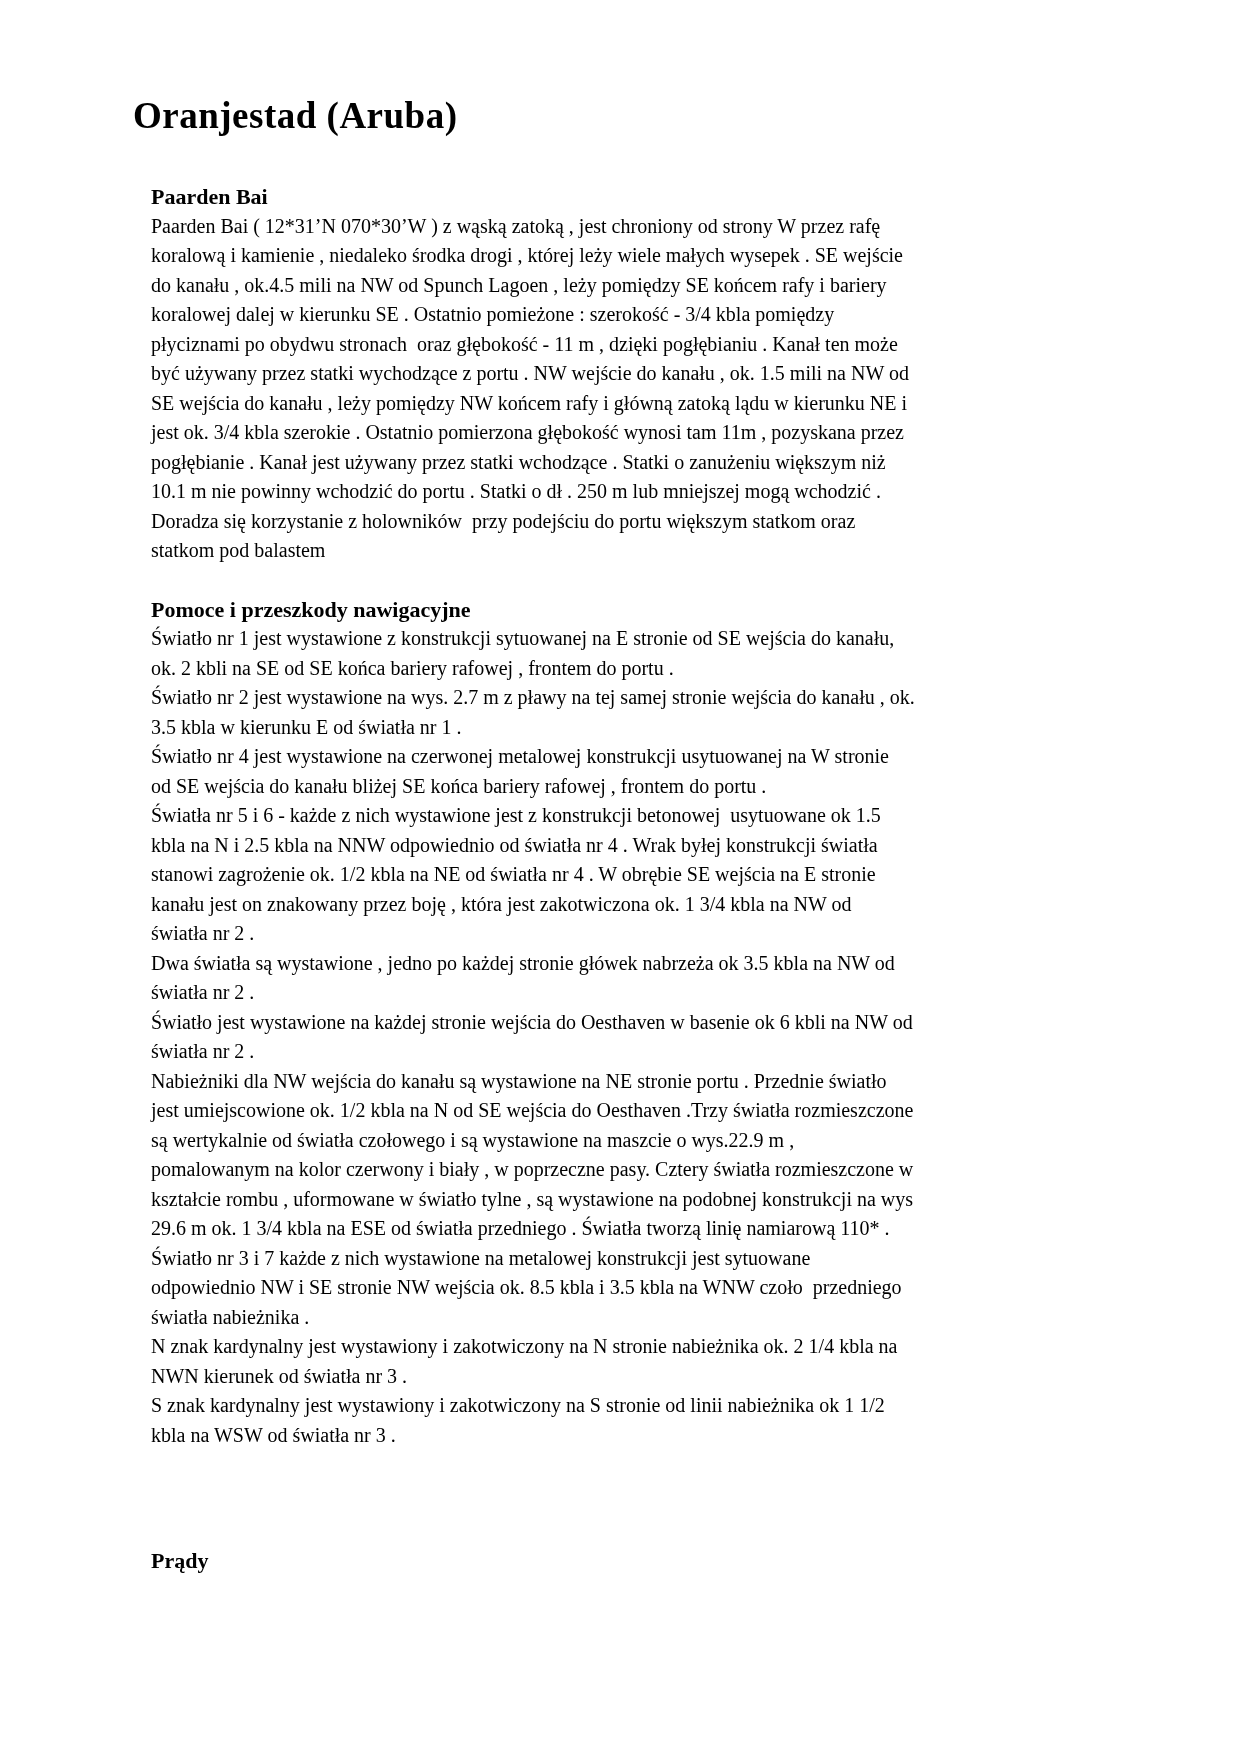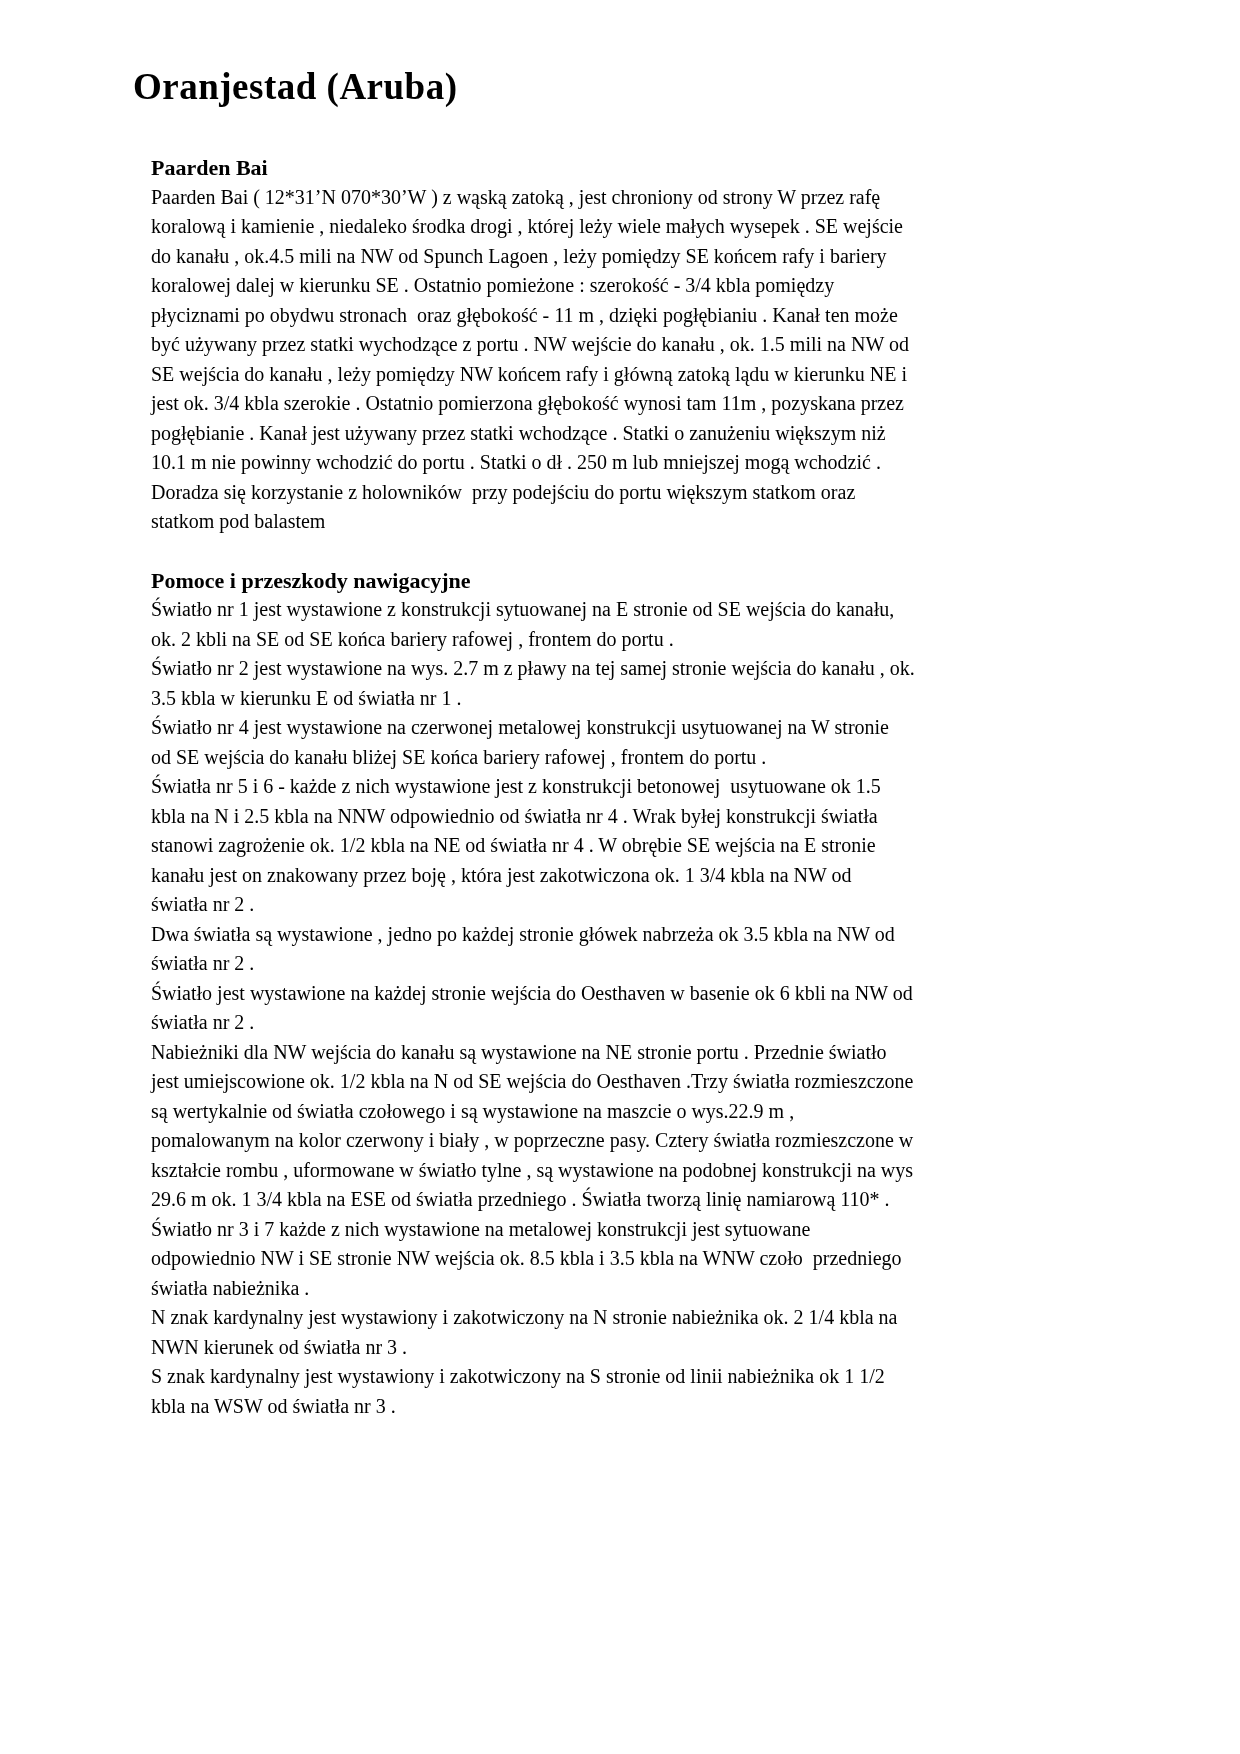--- a/index.html
+++ b/index.html
@@ -9,21 +9,21 @@
   }
   .page {
     position: relative;
     width: 1240px;
     height: 1754px;
     background: #ffffff;
     color: #000000;
     font-family: "Liberation Serif", "DejaVu Serif", serif;
     overflow: hidden;
     box-sizing: border-box;
-    padding: 67px 120px 0 133px;
+    padding: 96px 120px 0 133px;
   }
   .doc-title {
     font-size: 37px;
     font-weight: bold;
     line-height: 40px;
     margin: 0 0 46px 0;
     letter-spacing: 0.5px;
   }
   .section { margin: 18px; }
   .section + .section { margin-top: 29px; }
@@ -86,14 +86,17 @@
         <div class="text-line">kształcie rombu , uformowane w światło tylne , są wystawione na podobnej konstrukcji na wys</div>
         <div class="text-line">29.6 m ok. 1 3/4 kbla na ESE od światła przedniego . Światła tworzą linię namiarową 110* .</div>
         <div class="text-line">Światło nr 3 i 7 każde z nich wystawione na metalowej konstrukcji jest sytuowane</div>
         <div class="text-line">odpowiednio NW i SE stronie NW wejścia ok. 8.5 kbla i 3.5 kbla na WNW czoło  przedniego</div>
         <div class="text-line">światła nabieżnika .</div>
         <div class="text-line">N znak kardynalny jest wystawiony i zakotwiczony na N stronie nabieżnika ok. 2 1/4 kbla na</div>
         <div class="text-line">NWN kierunek od światła nr 3 .</div>
         <div class="text-line">S znak kardynalny jest wystawiony i zakotwiczony na S stronie od linii nabieżnika ok 1 1/2</div>
         <div class="text-line">kbla na WSW od światła nr 3 .</div>
       </div>
+      <div class="section gap-large">
+        <h2 class="section-heading">Prądy</h2>
+      </div>
     </div>
 </div>
 
 </body></html>

